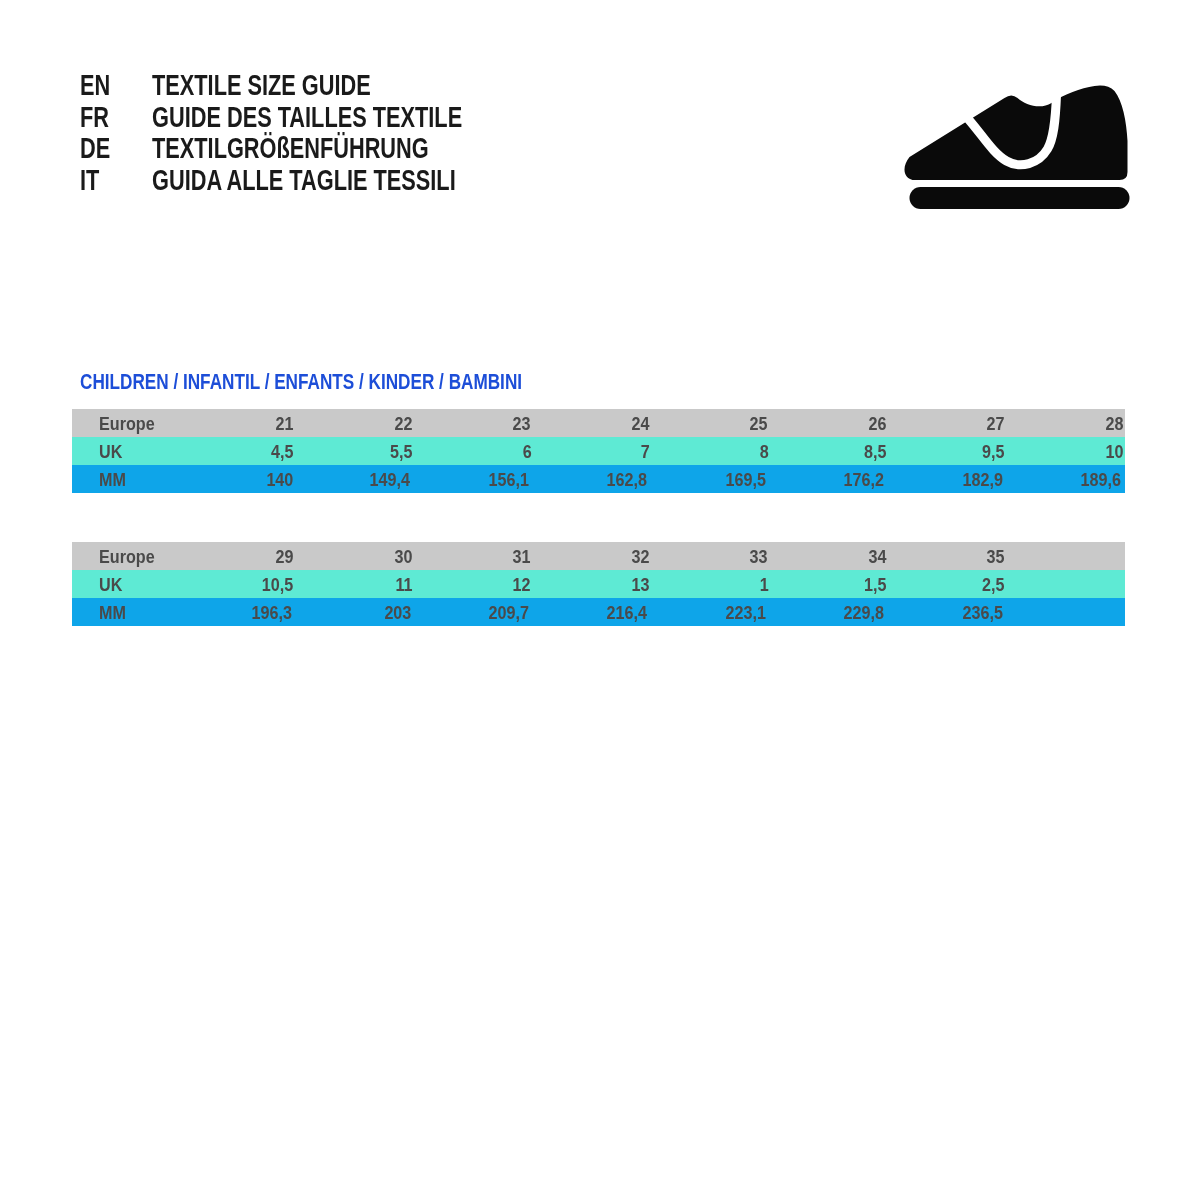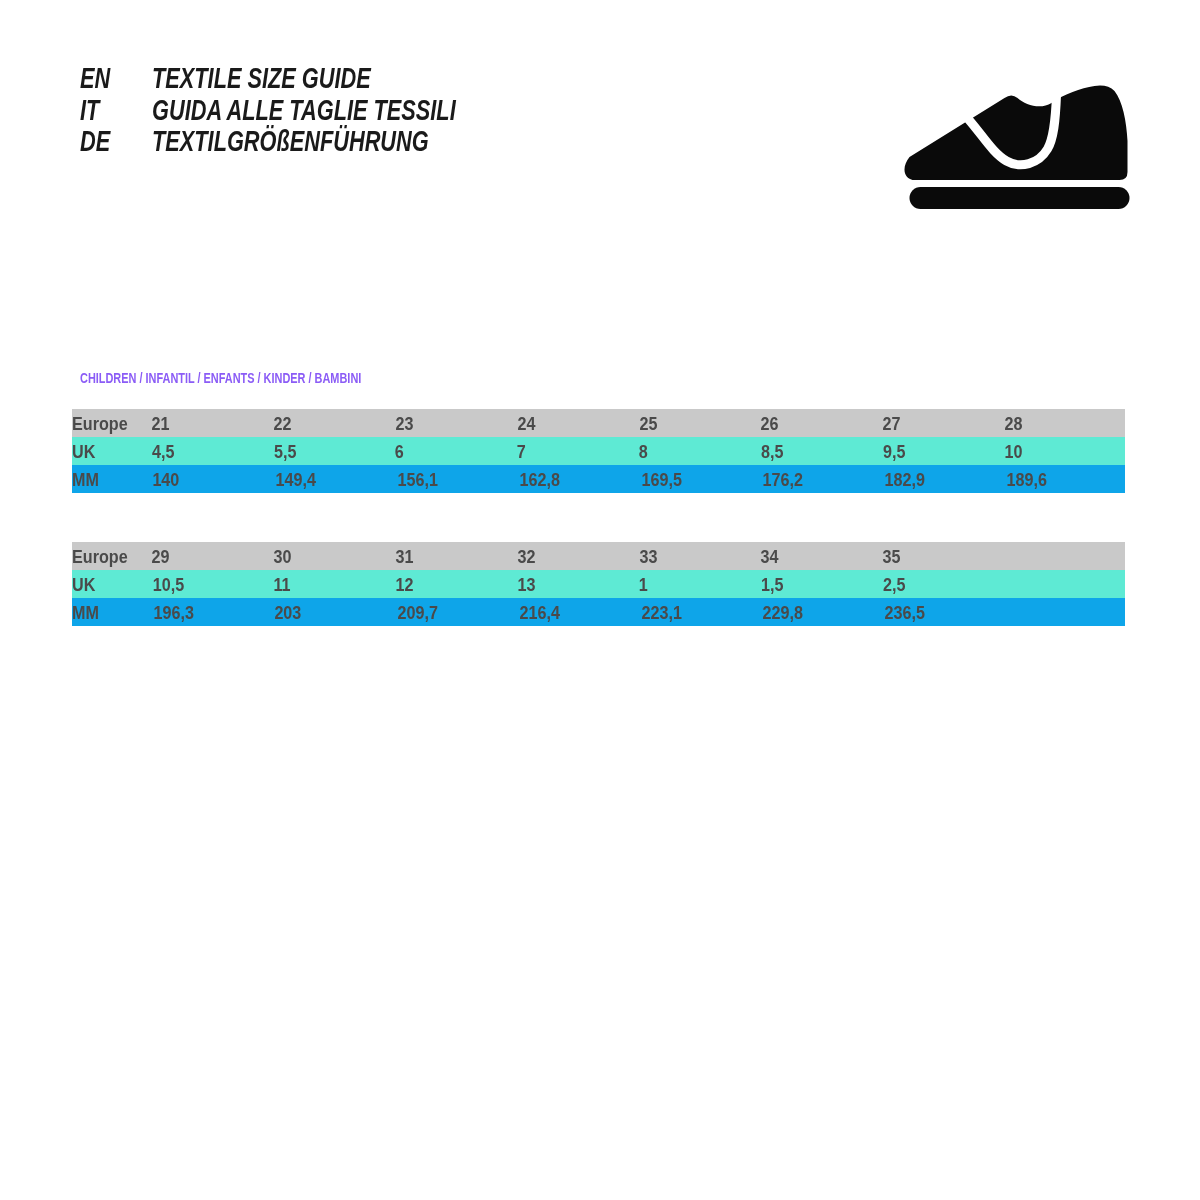--- a/index.html
+++ b/index.html
@@ -10,76 +10,80 @@
     font-family:"Liberation Sans", sans-serif;
     overflow:hidden;
   }
   
   .cond  { display:inline-block; transform:scaleX(.75); transform-origin:left center; white-space:nowrap; }
   .cond2 { display:inline-block; transform:scaleX(.78); transform-origin:left center; white-space:nowrap; }
   .cv    { display:inline-block; transform:scaleX(.85); transform-origin:center center; white-space:nowrap; }
   .cl    { display:inline-block; transform:scaleX(.85); transform-origin:left center; white-space:nowrap; }
 
   
-  .lang-block { position:absolute; left:80px; top:63px;font-style:italic; }
+  .lang-block { position:absolute; left:80px; top:70px; }
   .lang-row   { display:flex; align-items:center; height:31.6px; }
   .lang-code, .lang-label {
     font-weight:700; font-size:29px; color:#1a1a1a; line-height:1;
   }
   .lang-code  { width:72px; flex:0 0 72px; }
 
   
   .shoe-icon { position:absolute; left:894px; top:83px; width:246px; height:130px; }
 
   
   .section-title {
     position:absolute; left:80px; top:310px;
     font-weight:700; font-size:30px; color:#1c1c1c; line-height:1;
   }
   .section-subtitle {
     position:absolute; left:80px; top:371px;
-    font-weight:700; font-size:14px; color:#8b5cf6; line-height:1;
+    font-weight:700; font-size:22px; color:#1d4ed8; line-height:1;
   }
 
   
   .size-table {
     position:absolute; left:72px;
     width:1053px;
     border-collapse:collapse; table-layout:fixed;
   }
   .size-table.t1 { top:409px; }
   .size-table.t2 { top:542px; }
   .size-table td {
     height:28px; padding:0;
-    text-align:left; vertical-align:middle;
+    text-align:right; vertical-align:middle;
     font-weight:700; font-size:19px; color:#4a4a4a;
     line-height:1;
   }
-  .size-table td.lbl { width:78px; text-align:left; padding-left:0; }
+  .size-table td.lbl { width:78px; text-align:left; padding-left:27px; }
   .r-head td { background:#c9c9c9; }
   .r-uk   td { background:#5eead4; }
   .r-mm   td { background:#0ea5e9; }
 </style>
 </head>
 <body>
 
 <div class="page">
 
   <div class="lang-block">
     <div class="lang-row">
       <span class="lang-code cond">EN</span>
       <span class="lang-label cond">TEXTILE SIZE GUIDE</span>
     </div>
     <div class="lang-row">
-      <span class="lang-code cond">IT</span>
-      <span class="lang-label cond">GUIDA ALLE TAGLIE TESSILI</span>
+      <span class="lang-code cond">FR</span>
+      <span class="lang-label cond">GUIDE DES TAILLES TEXTILE</span>
     </div>
     <div class="lang-row">
       <span class="lang-code cond">DE</span>
       <span class="lang-label cond">TEXTILGRÖßENFÜHRUNG</span>
+    </div>
+    <div class="lang-row">
+      <span class="lang-code cond">IT</span>
+      <span class="lang-label cond">GUIDA ALLE TAGLIE TESSILI</span>
     </div>
   </div>
 
   <svg class="shoe-icon" viewBox="0 0 245 130" xmlns="http://www.w3.org/2000/svg" aria-hidden="true">
     <g fill="#0a0a0a">
 
       <path d="M 18 97
                C 9 95, 7 84, 15 74
                L 110 15
                Q 117 10 123 15

